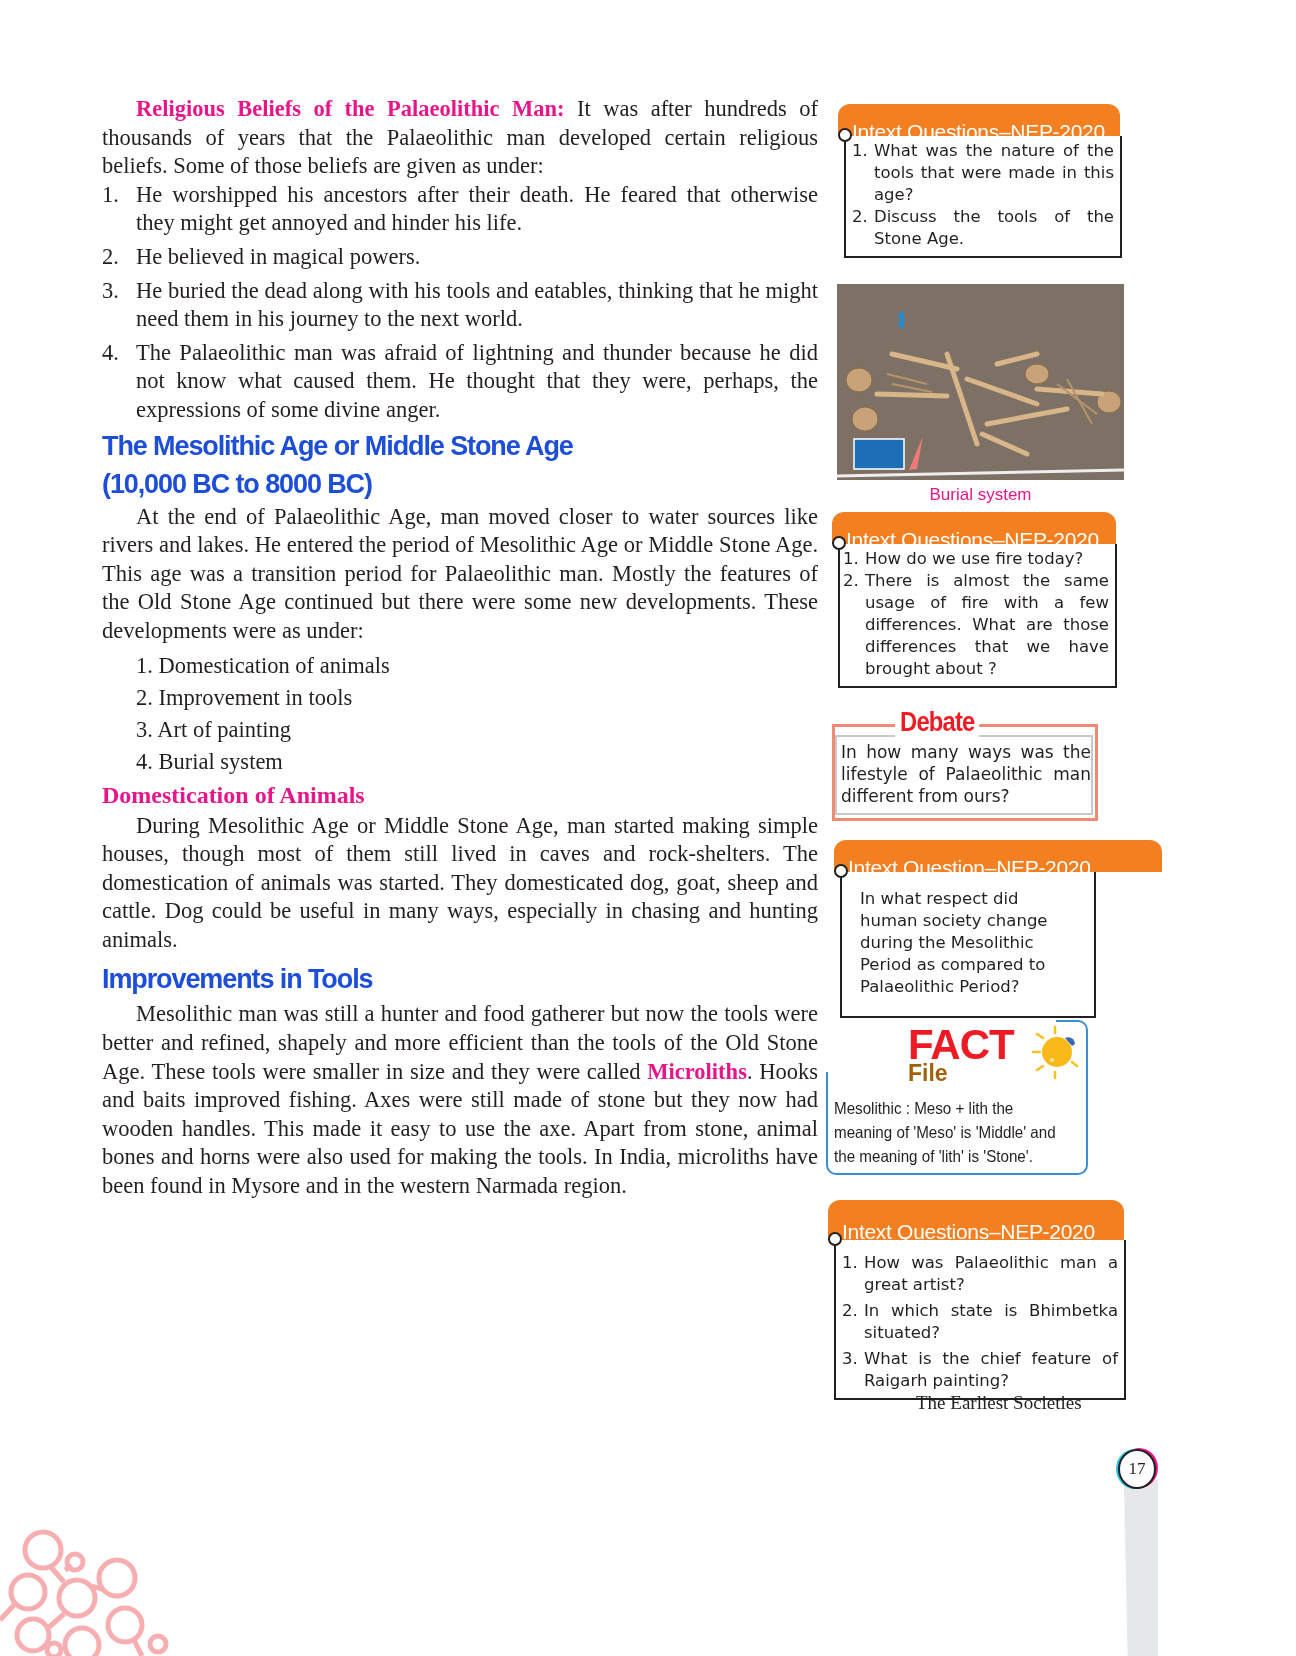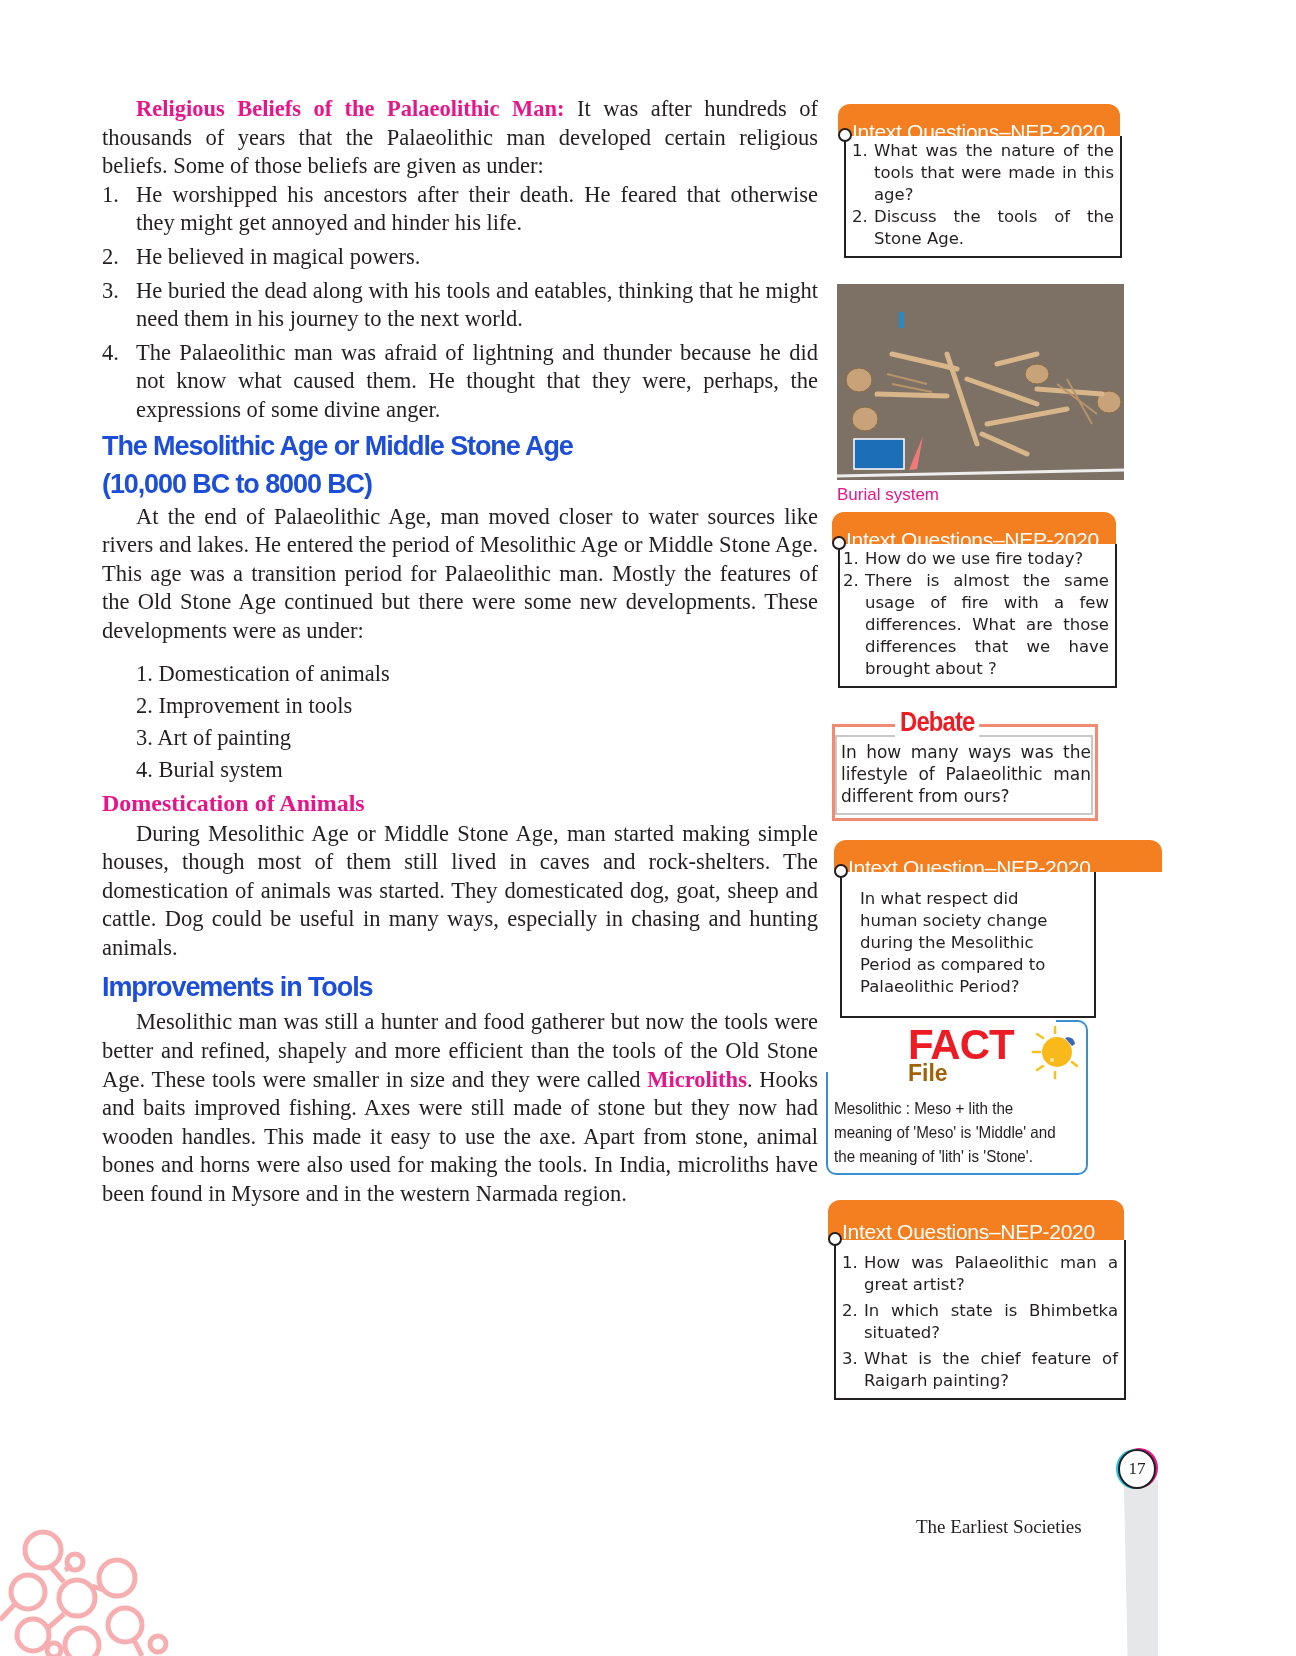--- a/index.html
+++ b/index.html
@@ -5,51 +5,51 @@
   html, body { margin: 0; padding: 0; background: #ffffff; }
   body { width: 1296px; height: 1656px; position: relative; overflow: hidden; font-family: "DejaVu Serif", serif; color: #231f20; }
   .main { position: absolute; left: 102px; top: 95px; width: 716px; font-family: "Liberation Serif", serif; font-size: 22.5px; line-height: 28.6px; }
   .p { text-align: justify; margin: 0; text-indent: 34px; }
   .pink { color: #e6168a; font-weight: bold; }
   .redhead { font-family: "Liberation Sans", sans-serif; font-weight: bold; color: #1d4ed8; font-size: 27px; letter-spacing: -1.1px; line-height: 38px; margin: 0; }
   .pinkhead { color: #e6168a; font-weight: bold; font-size: 24px; line-height: 34px; margin: 0; }
   ol.numlist { margin: 0; padding: 0; list-style: none; }
   ol.numlist li { position: relative; padding-left: 34px; text-align: justify; margin-bottom: 5px; }
   ol.numlist li .num { position: absolute; left: 0; top: 0; }
-  ul.simple { margin: 12px 0 0 34px; padding: 0; list-style: none; }
+  ul.simple { margin: 4px 0 0 34px; padding: 0; list-style: none; }
   ul.simple li { line-height: 32px; }
   b.dark { font-weight: normal; }
 
   
   .side { position: absolute; font-family: "DejaVu Sans", sans-serif; }
   .iq-head { background: #f47f20; color: #fff; border-radius: 12px 12px 0 0; font-family: "Liberation Sans", sans-serif; font-size: 21px; font-weight: normal; padding: 12px 10px 4px 14px; height: 32px; line-height: 32px; box-sizing: border-box; white-space: nowrap; letter-spacing: -0.3px; }
   .iq-body { position: relative; border-left: 2px solid #231f20; border-right: 2px solid #231f20; border-bottom: 2px solid #231f20; margin-left: 6px; padding: 4px 6px 6px 6px; font-size: 16.5px; line-height: 22px; color: #231f20; text-align: justify; }
   .iq-body .dot { position: absolute; left: -8px; top: -8px; width: 10px; height: 10px; border-radius: 50%; border: 2px solid #231f20; background: #fff; }
   .iq-body ol { list-style: none; margin: 0; padding: 0; }
   .iq-body li { position: relative; padding-left: 22px; }
   .iq-body li .n { position: absolute; left: 0; }
   .iq-body p { margin: 12px; text-align: left; }
 
   .photo { position: absolute; left: 837px; top: 284px; width: 287px; height: 196px; background: linear-gradient(135deg,#8a7d71 0%, #6f655c 40%, #857769 70%, #7a6d60 100%); overflow: hidden; }
-  .caption { position: absolute; left: 837px; top: 485px; width: 287px; font-family: "Liberation Sans", sans-serif; color: #e6168a; font-size: 17px; }
+  .caption { position: absolute; left: 837px; top: 485px; width: 287px; text-align: center; font-family: "Liberation Sans", sans-serif; color: #e6168a; font-size: 17px; }
 
   .debate { position: absolute; left: 832px; top: 724px; width: 266px; height: 97px; border: 3px solid #ef8a73; box-sizing: border-box; }
   .debate-inner { position: absolute; left: 0px; top: 8px; width: 258px; height: 80px; border: 2px solid #c7c8ca; box-sizing: border-box; }
   .debate-title { position: absolute; top: -20px; left: 60px; background: #fff; padding: 0 6px; color: #ed1c24; font-family: "Liberation Sans", sans-serif; font-weight: bold; font-size: 28px; line-height: 30px; letter-spacing: -1px; transform: scaleX(0.85); transform-origin: left; }
   .debate-text { position: absolute; left: 6px; top: 14px; width: 250px; font-size: 17px; line-height: 22px; text-align: justify; }
 
   .fact { position: absolute; left: 826px; top: 1020px; width: 262px; height: 155px; }
   .fact-title { position: absolute; left: 82px; top: 4px; font-family: "Liberation Sans", sans-serif; font-weight: bold; color: #ed1c24; font-size: 42px; letter-spacing: -1px; line-height: 42px; }
   .fact-file { position: absolute; left: 82px; top: 40px; font-family: "Liberation Sans", sans-serif; font-weight: bold; color: #a16207; font-size: 23px; line-height: 26px; }
   .fact-box { position: absolute; left: 0; top: 52px; width: 262px; height: 103px; border-left: 2px solid #3a8fd3; border-right: 2px solid #3a8fd3; border-bottom: 2px solid #3a8fd3; border-radius: 0 0 10px 10px; box-sizing: border-box; }
   .fact-box-top { position: absolute; right: -2px; top: -52px; width: 30px; height: 52px; border-right: 2px solid #3a8fd3; border-top: 2px solid #3a8fd3; border-radius: 0 10px 0 0; }
   .fact-text { position: absolute; left: 6px; top: 24px; width: 252px; font-family: "Liberation Sans", sans-serif; font-size: 16.5px; line-height: 24px; transform: scaleX(0.92); transform-origin: left; }
   .sun { position: absolute; left: 203px; top: 2px; width: 60px; height: 60px; }
 
-  .footer-title { position: absolute; left: 916px; top: 1516px; font-family: "Liberation Serif", serif; font-size: 19px; color: #231f20; }
+  .footer-title { position: absolute; left: 916px; top: 1392px; font-family: "Liberation Serif", serif; font-size: 19px; color: #231f20; }
   .pagenum { position: absolute; left: 1118px; top: 1449px; width: 38px; height: 40px; border-radius: 50%; border: 2.5px solid #231f20; box-sizing: border-box; text-align: center; line-height: 36px; font-family: "Liberation Serif", serif; font-size: 17px; background: #fff; z-index: 2; box-shadow: -2px 0 0 #29c4e6, 2px -1px 0 #e6168a; }
   .tab-strip { position: absolute; left: 1120px; top: 1480px; width: 38px; height: 176px; background: #e6e7e8; clip-path: polygon(10% 0, 100% 0, 100% 100%, 20% 100%); }
   .deco { position: absolute; left: 0; top: 1520px; width: 180px; height: 136px; }
 </style>
 </head>
 <body>
 
 <div class="main">
   <p class="p">
     <span class="pink">Religious Beliefs of the  Palaeolithic Man:</span>

